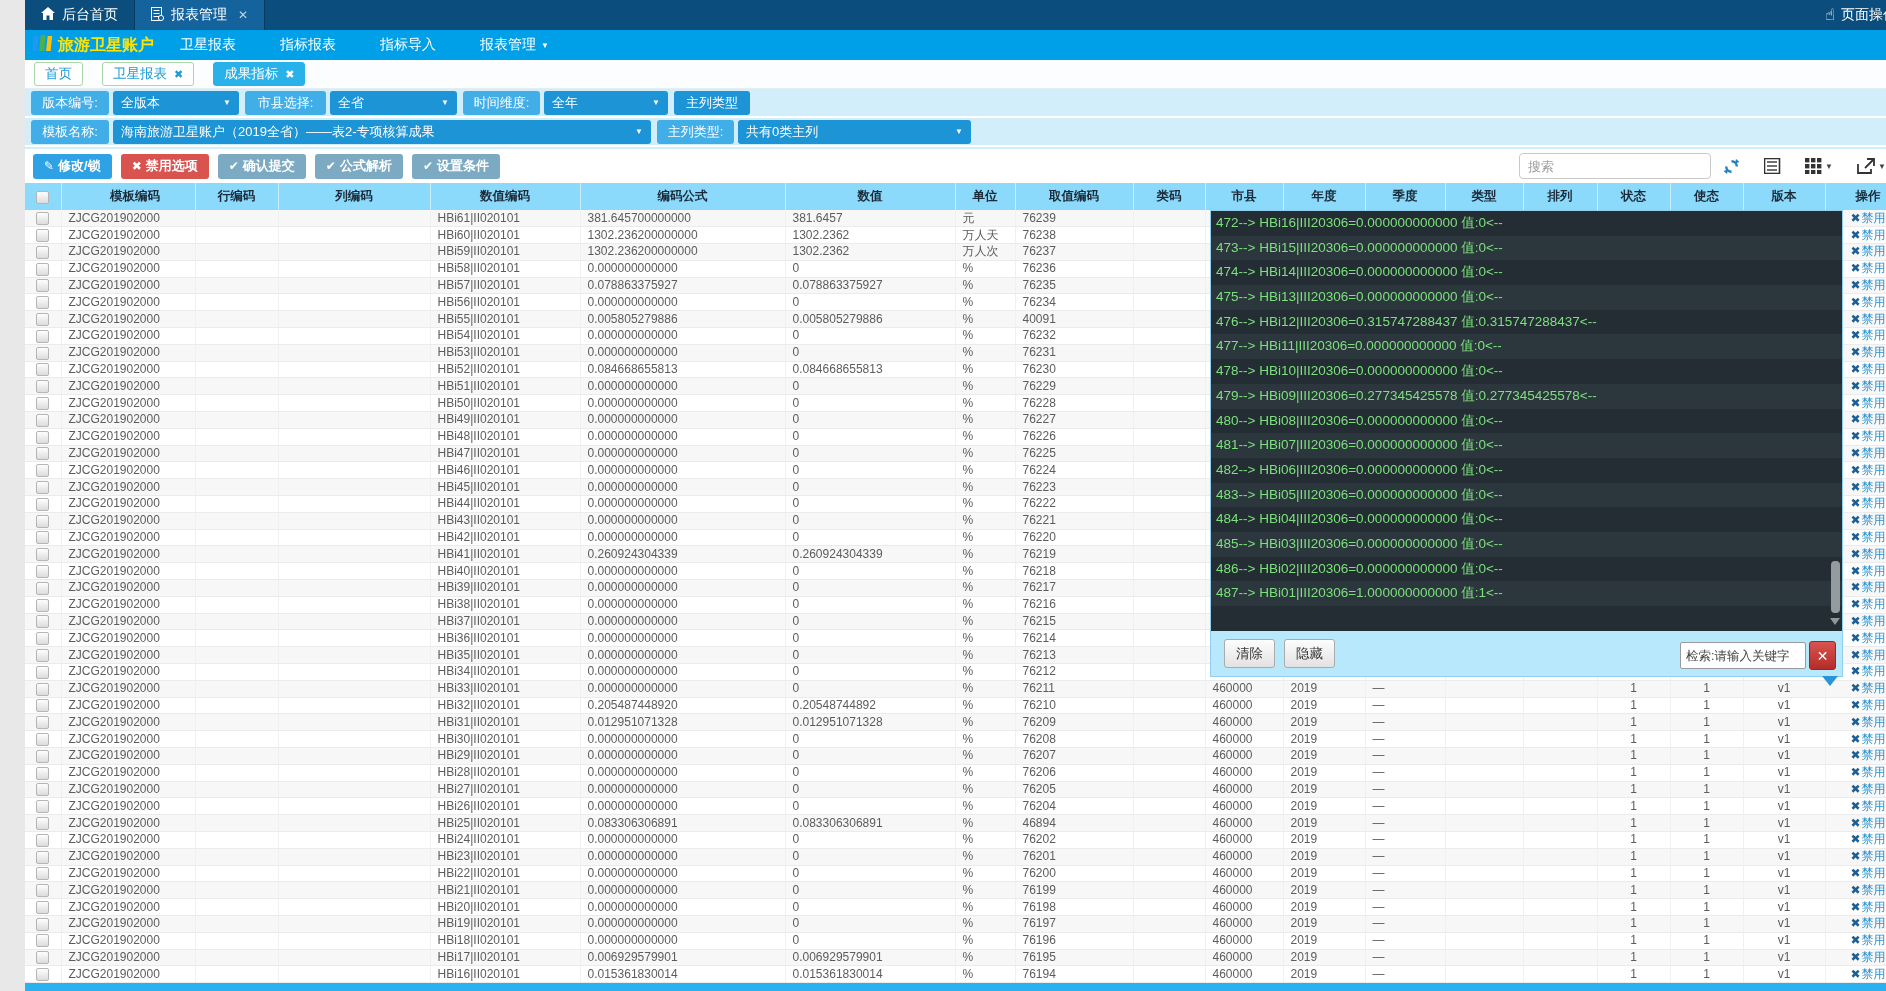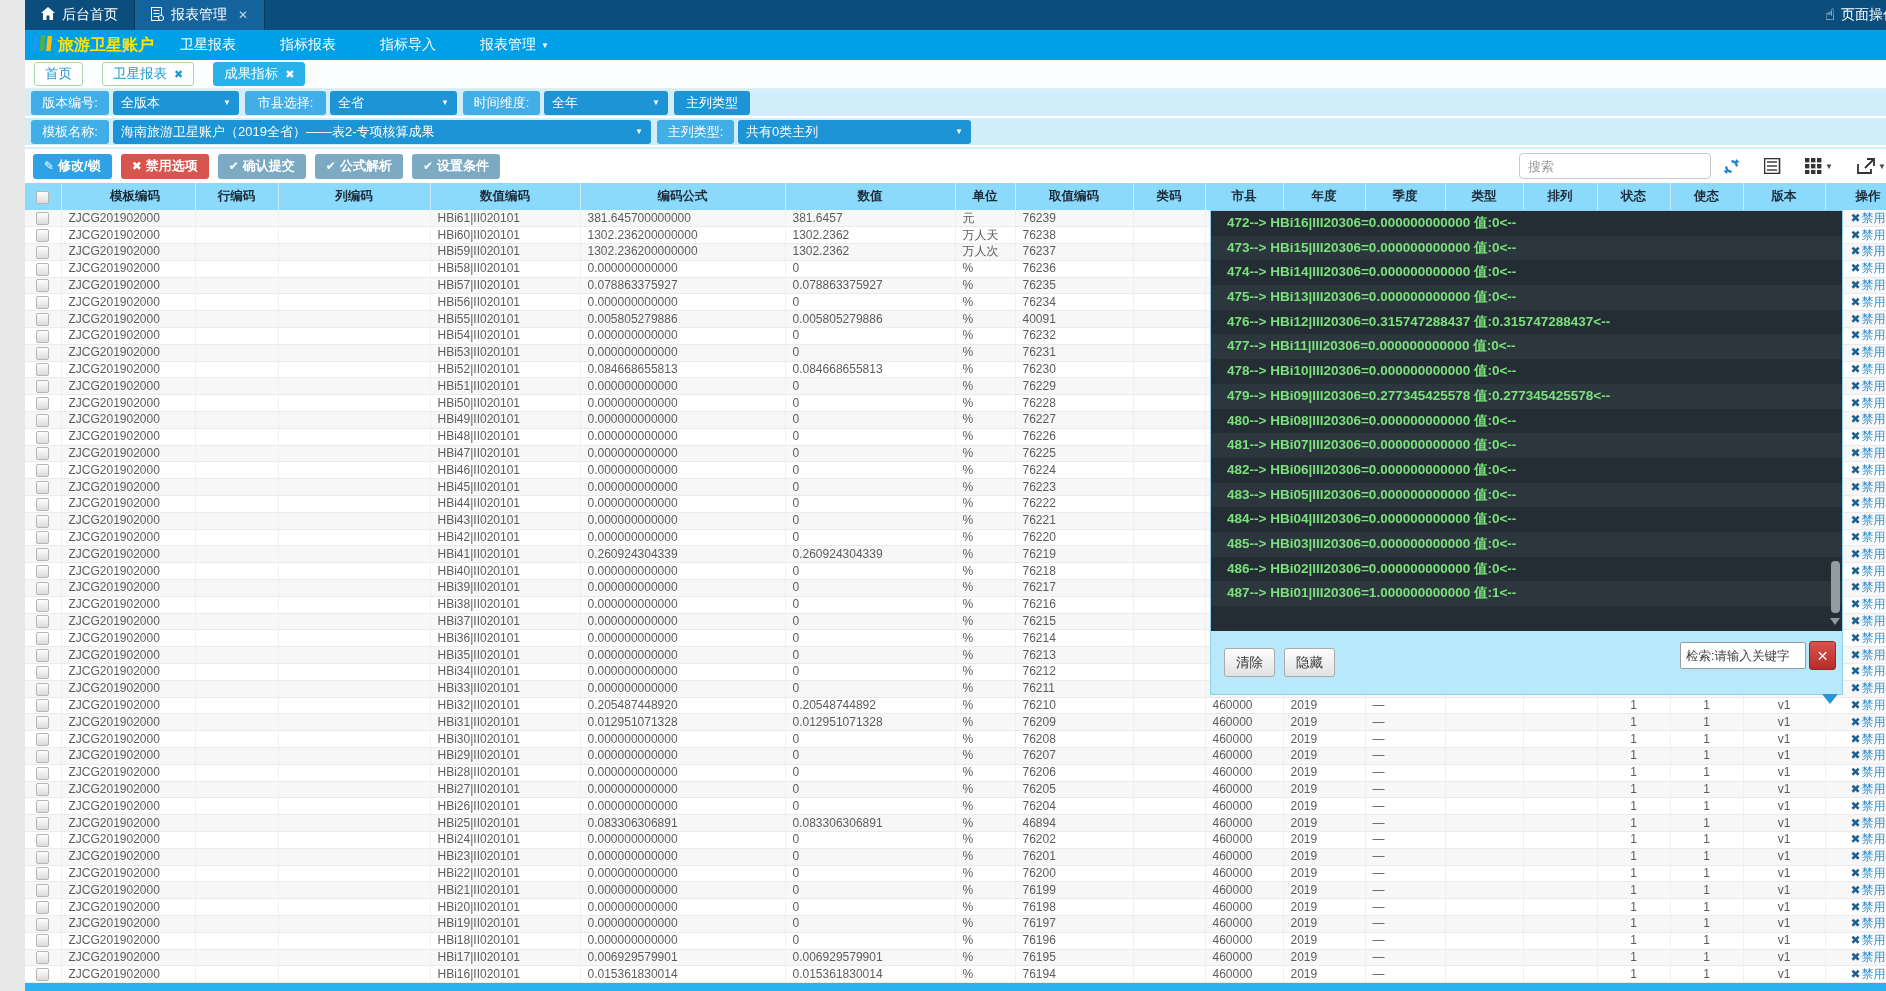--- a/index.html
+++ b/index.html
@@ -76,30 +76,30 @@
   tbody tr:nth-child(even){background:#fff;}
   tbody td.c{text-align:center;padding:0;}
   .cbx{display:inline-block;width:13px;height:13px;border:1px solid #b5b5b5;border-radius:2px;
        background:linear-gradient(#fefefe,#dcdcdc);vertical-align:middle;}
   .disable-link{color:#2a8fd0;font-size:12px;cursor:pointer;text-decoration:none;}
   .disable-link b{color:#1c5f94;font-weight:bold;margin-right:1px;}
 
   
   .console{position:absolute;left:1185px;top:210px;width:633px;border:1px solid #8fd0ef;}
   .con-dark{position:relative;height:420px;background:#232d33;overflow:hidden;}
-  .con-line{height:24.7px;line-height:24.7px;padding-left:16px;color:#7ce07c;font-size:13.5px;font-weight:bold;
+  .con-line{height:24.7px;line-height:24.7px;padding-left:5px;color:#7ce07c;font-size:13.5px;font-weight:normal;
             white-space:nowrap;}
   .con-line:nth-child(even){background:#2b363d;}
   .con-done{height:24.7px;line-height:24.7px;padding-left:8px;color:#7ce07c;font-size:13.5px;font-weight:bold;}
   .con-scroll{position:absolute;right:2px;top:350px;width:9px;height:52px;background:#949c a0;
               background:#949ca0;border-radius:4px;}
   .con-scroll-arrow{position:absolute;right:2px;top:407px;width:0;height:0;
                     border-left:5px solid transparent;border-right:5px solid transparent;
                     border-top:7px solid #8e979c;}
-  .con-footer{position:relative;height:63px;background:#b7e8fc;display:flex;align-items:center;}
+  .con-footer{position:relative;height:45px;background:#b7e8fc;display:flex;align-items:center;}
   .con-btn{height:29px;display:flex;align-items:center;justify-content:center;padding:0 11px;margin-left:13px;
            border:1px solid #ababab;border-radius:3px;background:linear-gradient(#fdfdfd,#e2e2e2);
            color:#333;font-size:13.5px;cursor:pointer;}
   .con-search{position:absolute;right:36px;top:11px;width:126px;height:27px;border:1px solid #9a9a9a;
               border-radius:2px;background:#fff;font-size:12.5px;color:#333;padding:0 5px;}
   .con-search::placeholder{color:#444;}
   .con-x{position:absolute;right:6px;top:10px;width:27px;height:29px;border:1px solid #9d2420;border-radius:3px;
          background:linear-gradient(#d9534f,#b52d28);color:#fff;font-weight:bold;font-size:14px;
          display:flex;align-items:center;justify-content:center;cursor:pointer;}
   .con-tail{position:absolute;right:4px;top:100%;width:0;height:0;

